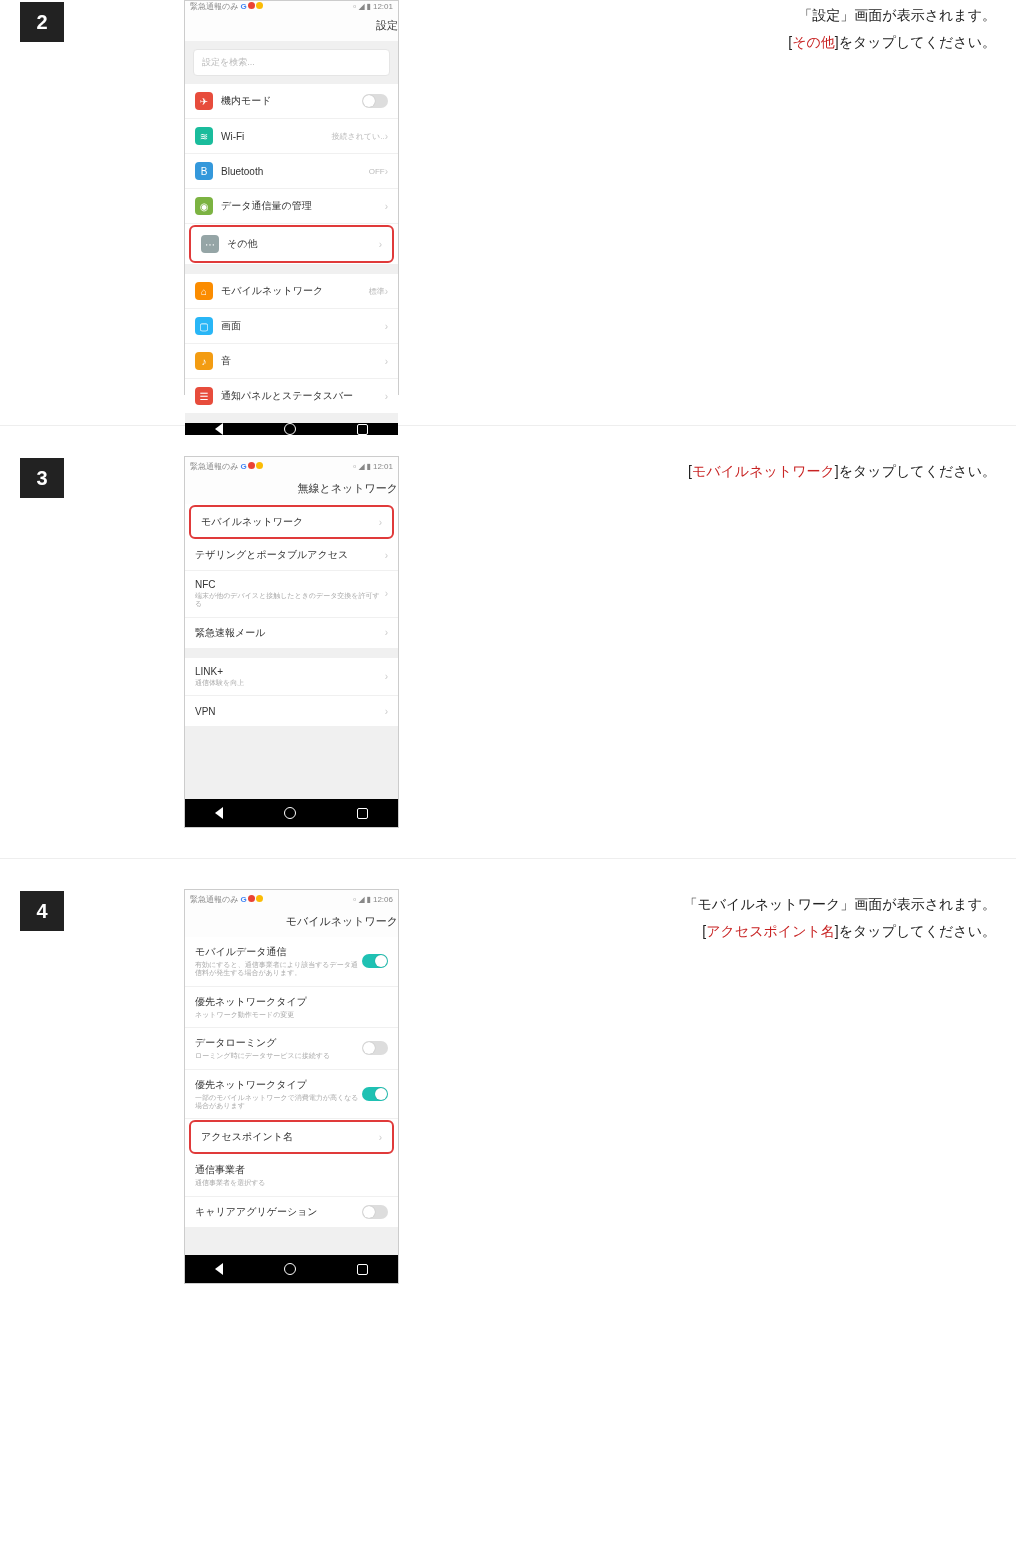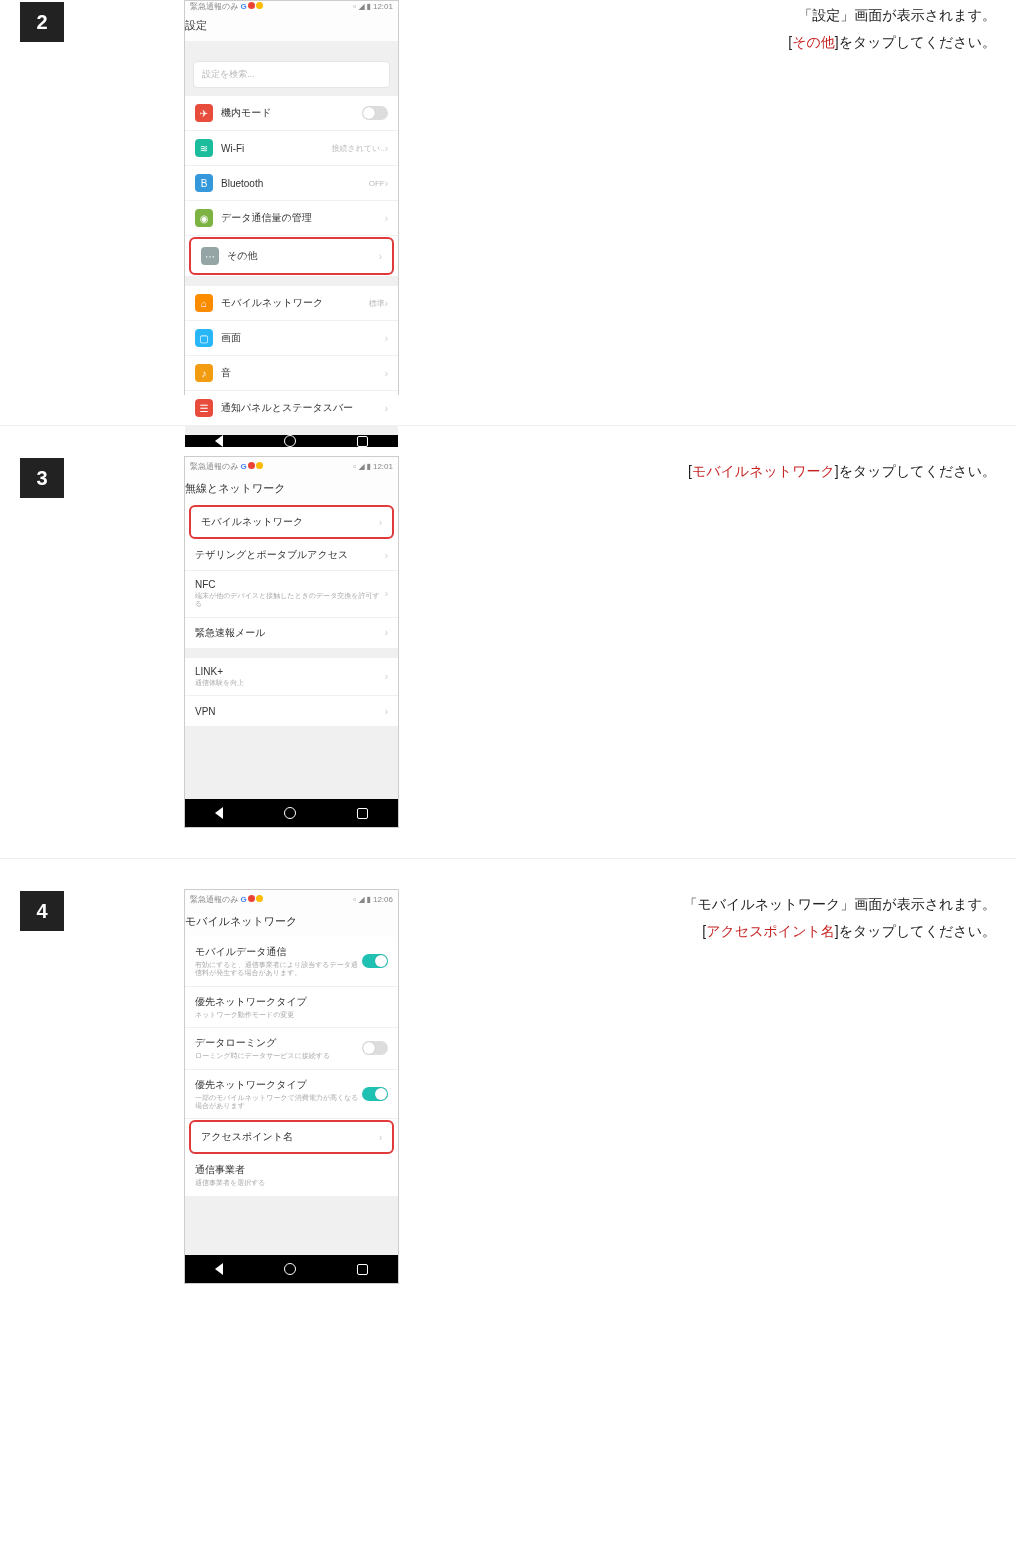--- a/index.html
+++ b/index.html
@@ -12,23 +12,23 @@
   .separator { border:none; border-top:1px solid #eee; margin:20px 0 30px 0; }
 
   
   .statusbar { height:18px; background:#fdfdfd; display:flex; align-items:center; justify-content:space-between; padding:0 5px; font-size:8px; color:#888; }
   .statusbar .left { display:flex; align-items:center; gap:2px;}
   .statusbar .right { display:flex; align-items:center; gap:2px;}
   .sb-icons { display:inline-flex; gap:1px; }
   .sb-dot { width:7px;height:7px;border-radius:50%;display:inline-block; }
   .sb-g { color:#4285f4;font-weight:bold;font-size:8px;}
   
-  .titlebar { text-align:left; font-size:11px; color:#333; padding:6px 0 8px 0; background:#fdfdfd; font-weight:500;}
-  
-  .searchbox { margin:20px 8px 8px 8px; background:#fff; border:1px solid #e5e5e5; border-radius:4px; padding:6px 8px; font-size:9px; color:#bbb; }
+  .titlebar { text-align:right; font-size:11px; color:#333; padding:6px 0 8px 0; background:#fdfdfd; font-weight:500;}
+  
+  .searchbox { margin:8px 8px 8px 8px; background:#fff; border:1px solid #e5e5e5; border-radius:4px; padding:6px 8px; font-size:9px; color:#bbb; }
   
   .group { background:#fff; margin:0 0 10px 0; }
   .row { display:flex; align-items:center; padding:8px 10px 8px 10px; border-bottom:1px solid #f0f0f0; font-size:10px; color:#333; position:relative; min-height:30px;}
   .row:last-child { border-bottom:none; }
   .row .icon { width:18px;height:18px;border-radius:4px;margin-right:8px;flex:0 0 18px;display:flex;align-items:center;justify-content:center;font-size:10px;color:#fff;}
   .row .label { flex:1; }
   .row .sub { font-size:7px; color:#aaa; margin-top:2px; line-height:1.2;}
   .row .value { font-size:8px; color:#bbb; }
   .row .chev { color:#ccc; font-size:10px; }
   .row .toggle { width:26px;height:14px;border-radius:8px;background:#ddd;position:relative;flex:0 0 26px;}
@@ -284,20 +284,26 @@
                 <div class="label">アクセスポイント名</div>
               </div>
               <div class="chev">›</div>
             </div>
             <div class="row tall">
               <div class="col">
                 <div class="label">通信事業者</div>
                 <div class="sub">通信事業者を選択する</div>
               </div>
             </div>
+            <div class="row">
+              <div class="col">
+                <div class="label">キャリアアグリゲーション</div>
+              </div>
+              <div class="toggle"></div>
+            </div>
           </div>
         </div>
         <div class="navbar">
           <div class="tri"></div>
           <div class="circ"></div>
           <div class="sq"></div>
         </div>
       </div>
       <div class="desc">「モバイルネットワーク」画面が表示されます。<br>[<span class="red">アクセスポイント名</span>]をタップしてください。</div>
     </div>

